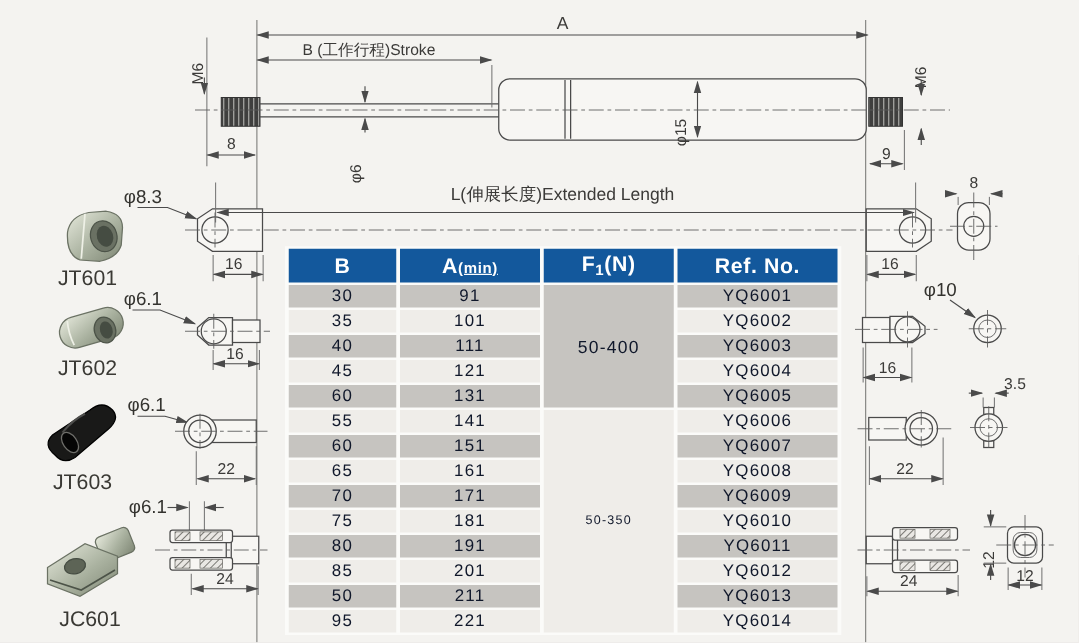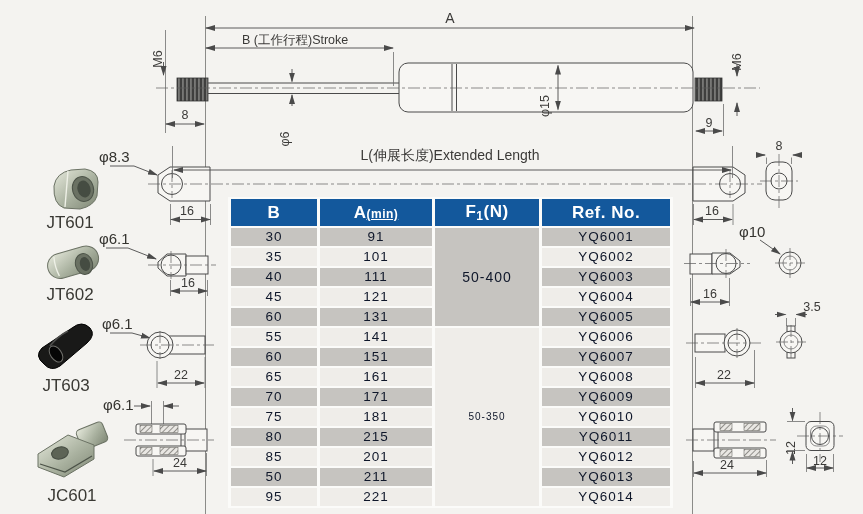--- a/index.html
+++ b/index.html
@@ -362,21 +362,21 @@
       <td>171</td>
       <td>YQ6009</td>
     </tr>
     <tr>
       <td>75</td>
       <td>181</td>
       <td>YQ6010</td>
     </tr>
     <tr>
       <td>80</td>
-      <td>215</td>
+      <td>191</td>
       <td>YQ6011</td>
     </tr>
     <tr>
       <td>85</td>
       <td>201</td>
       <td>YQ6012</td>
     </tr>
     <tr>
       <td>50</td>
       <td>211</td>

